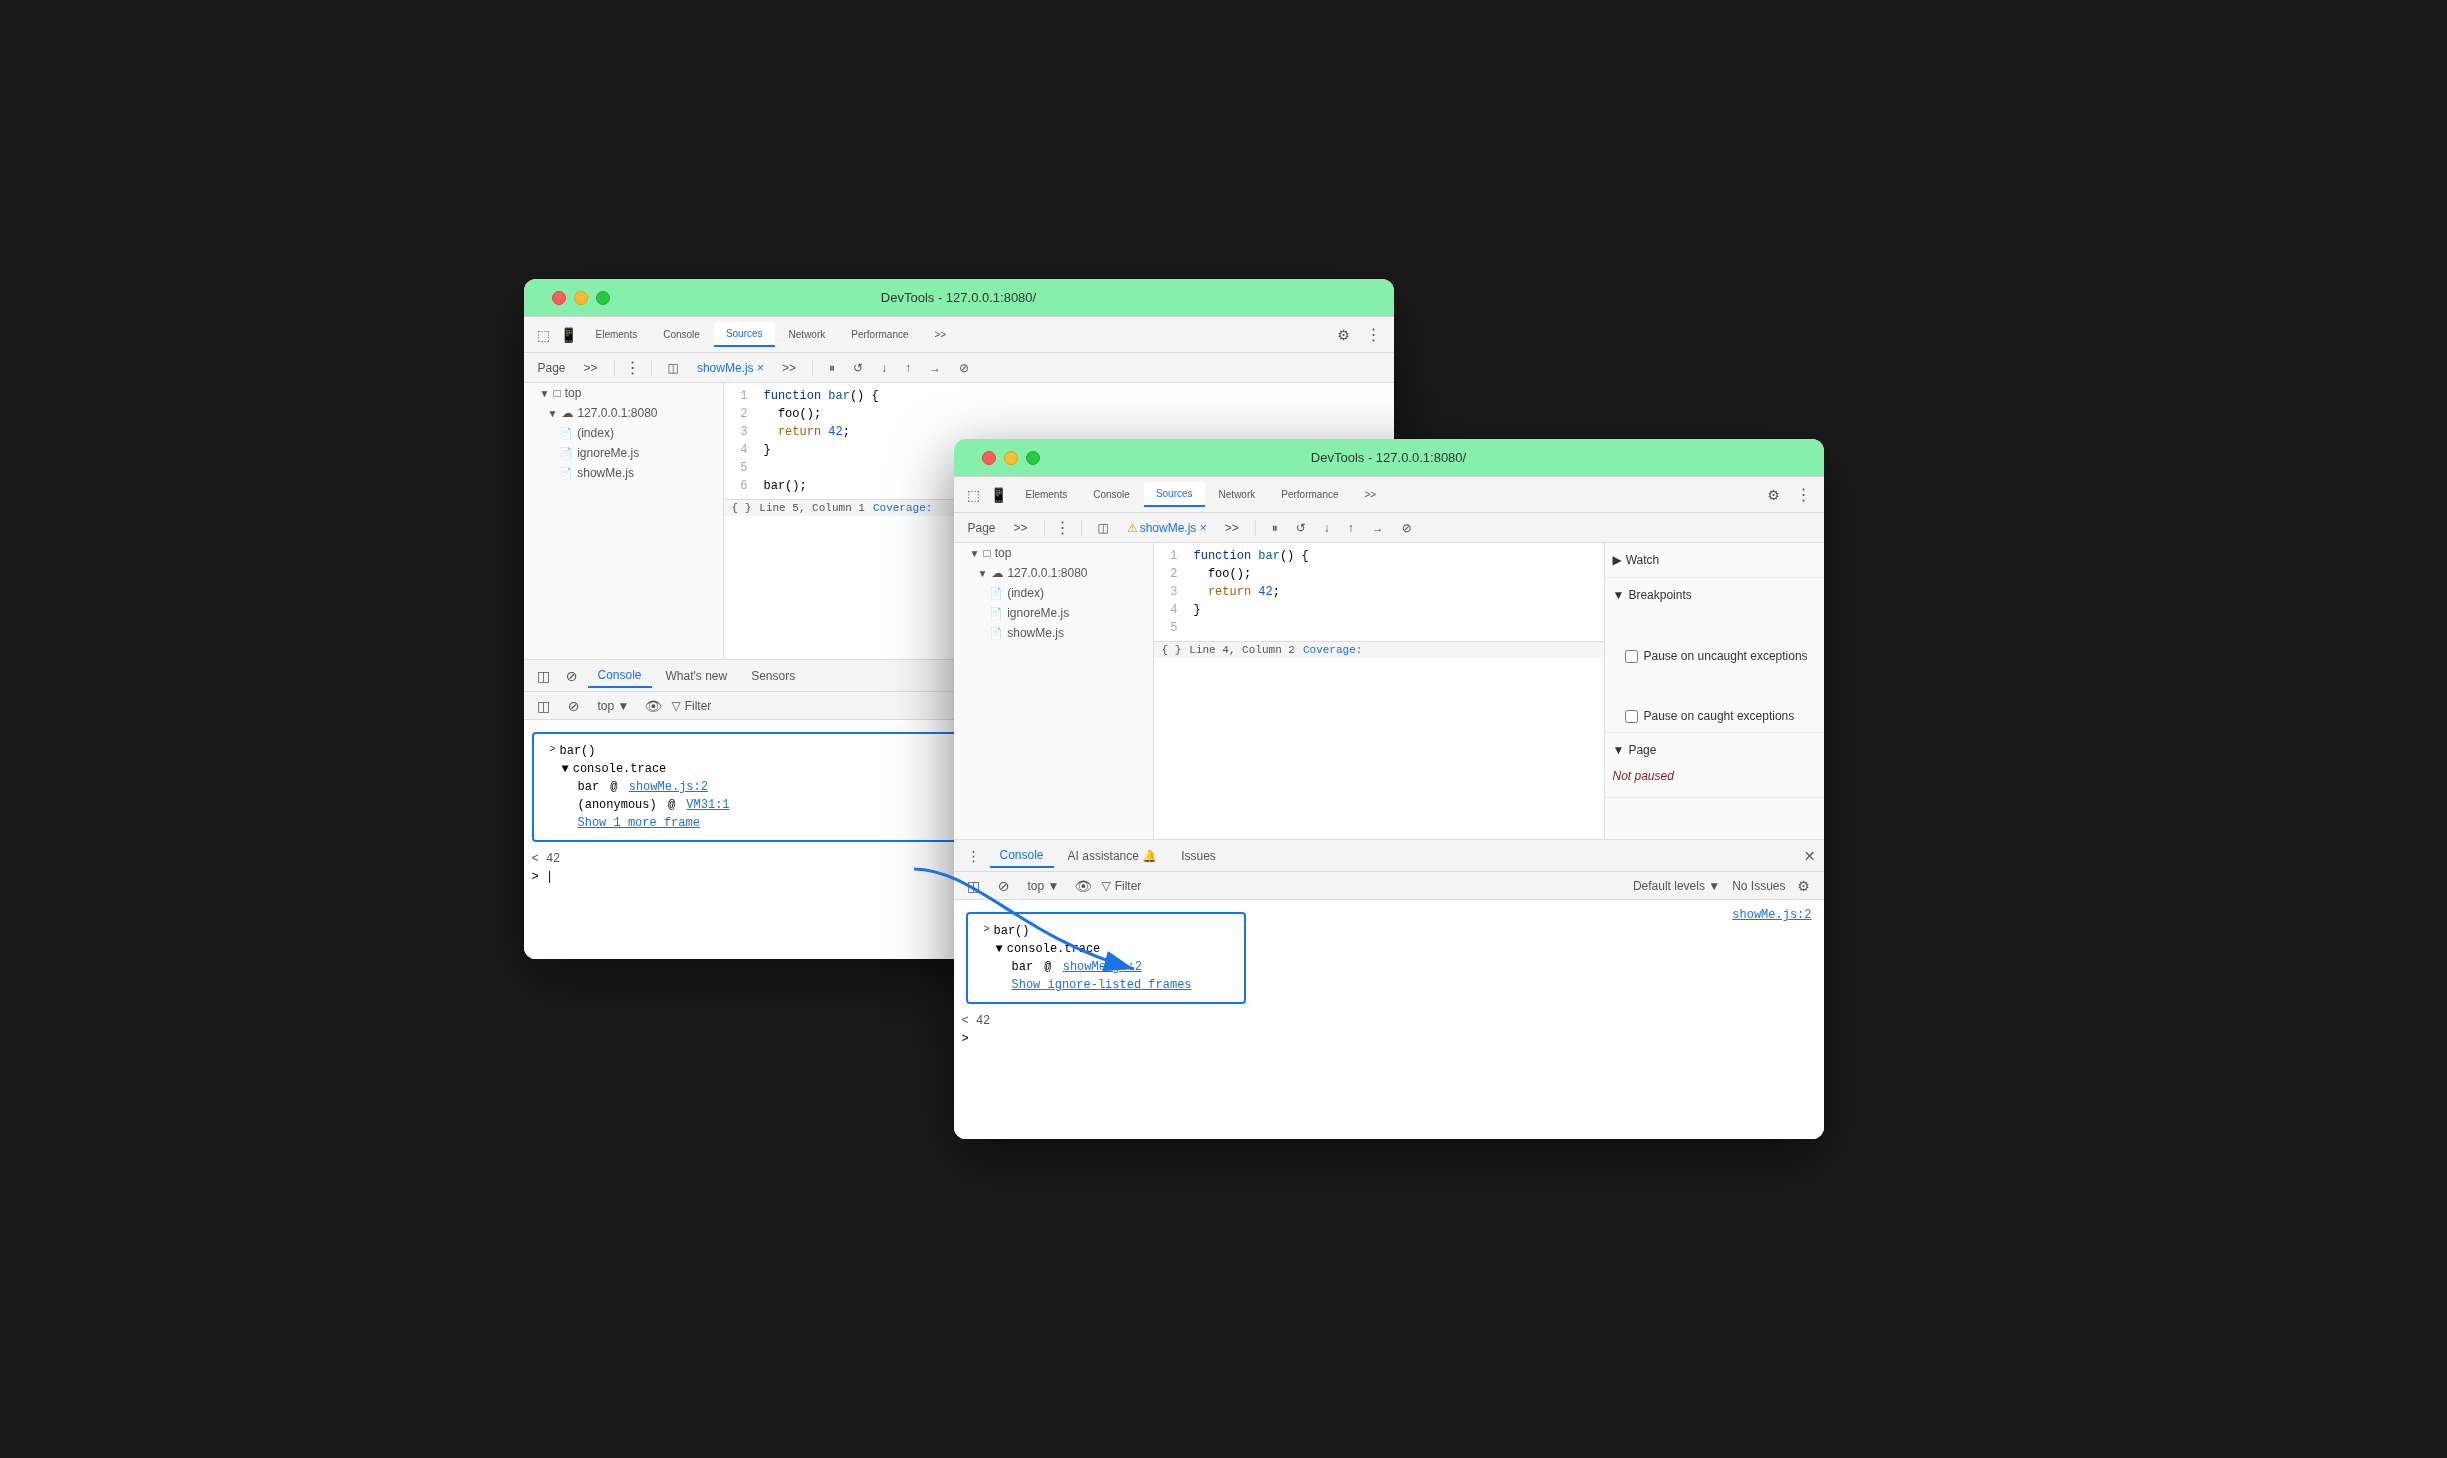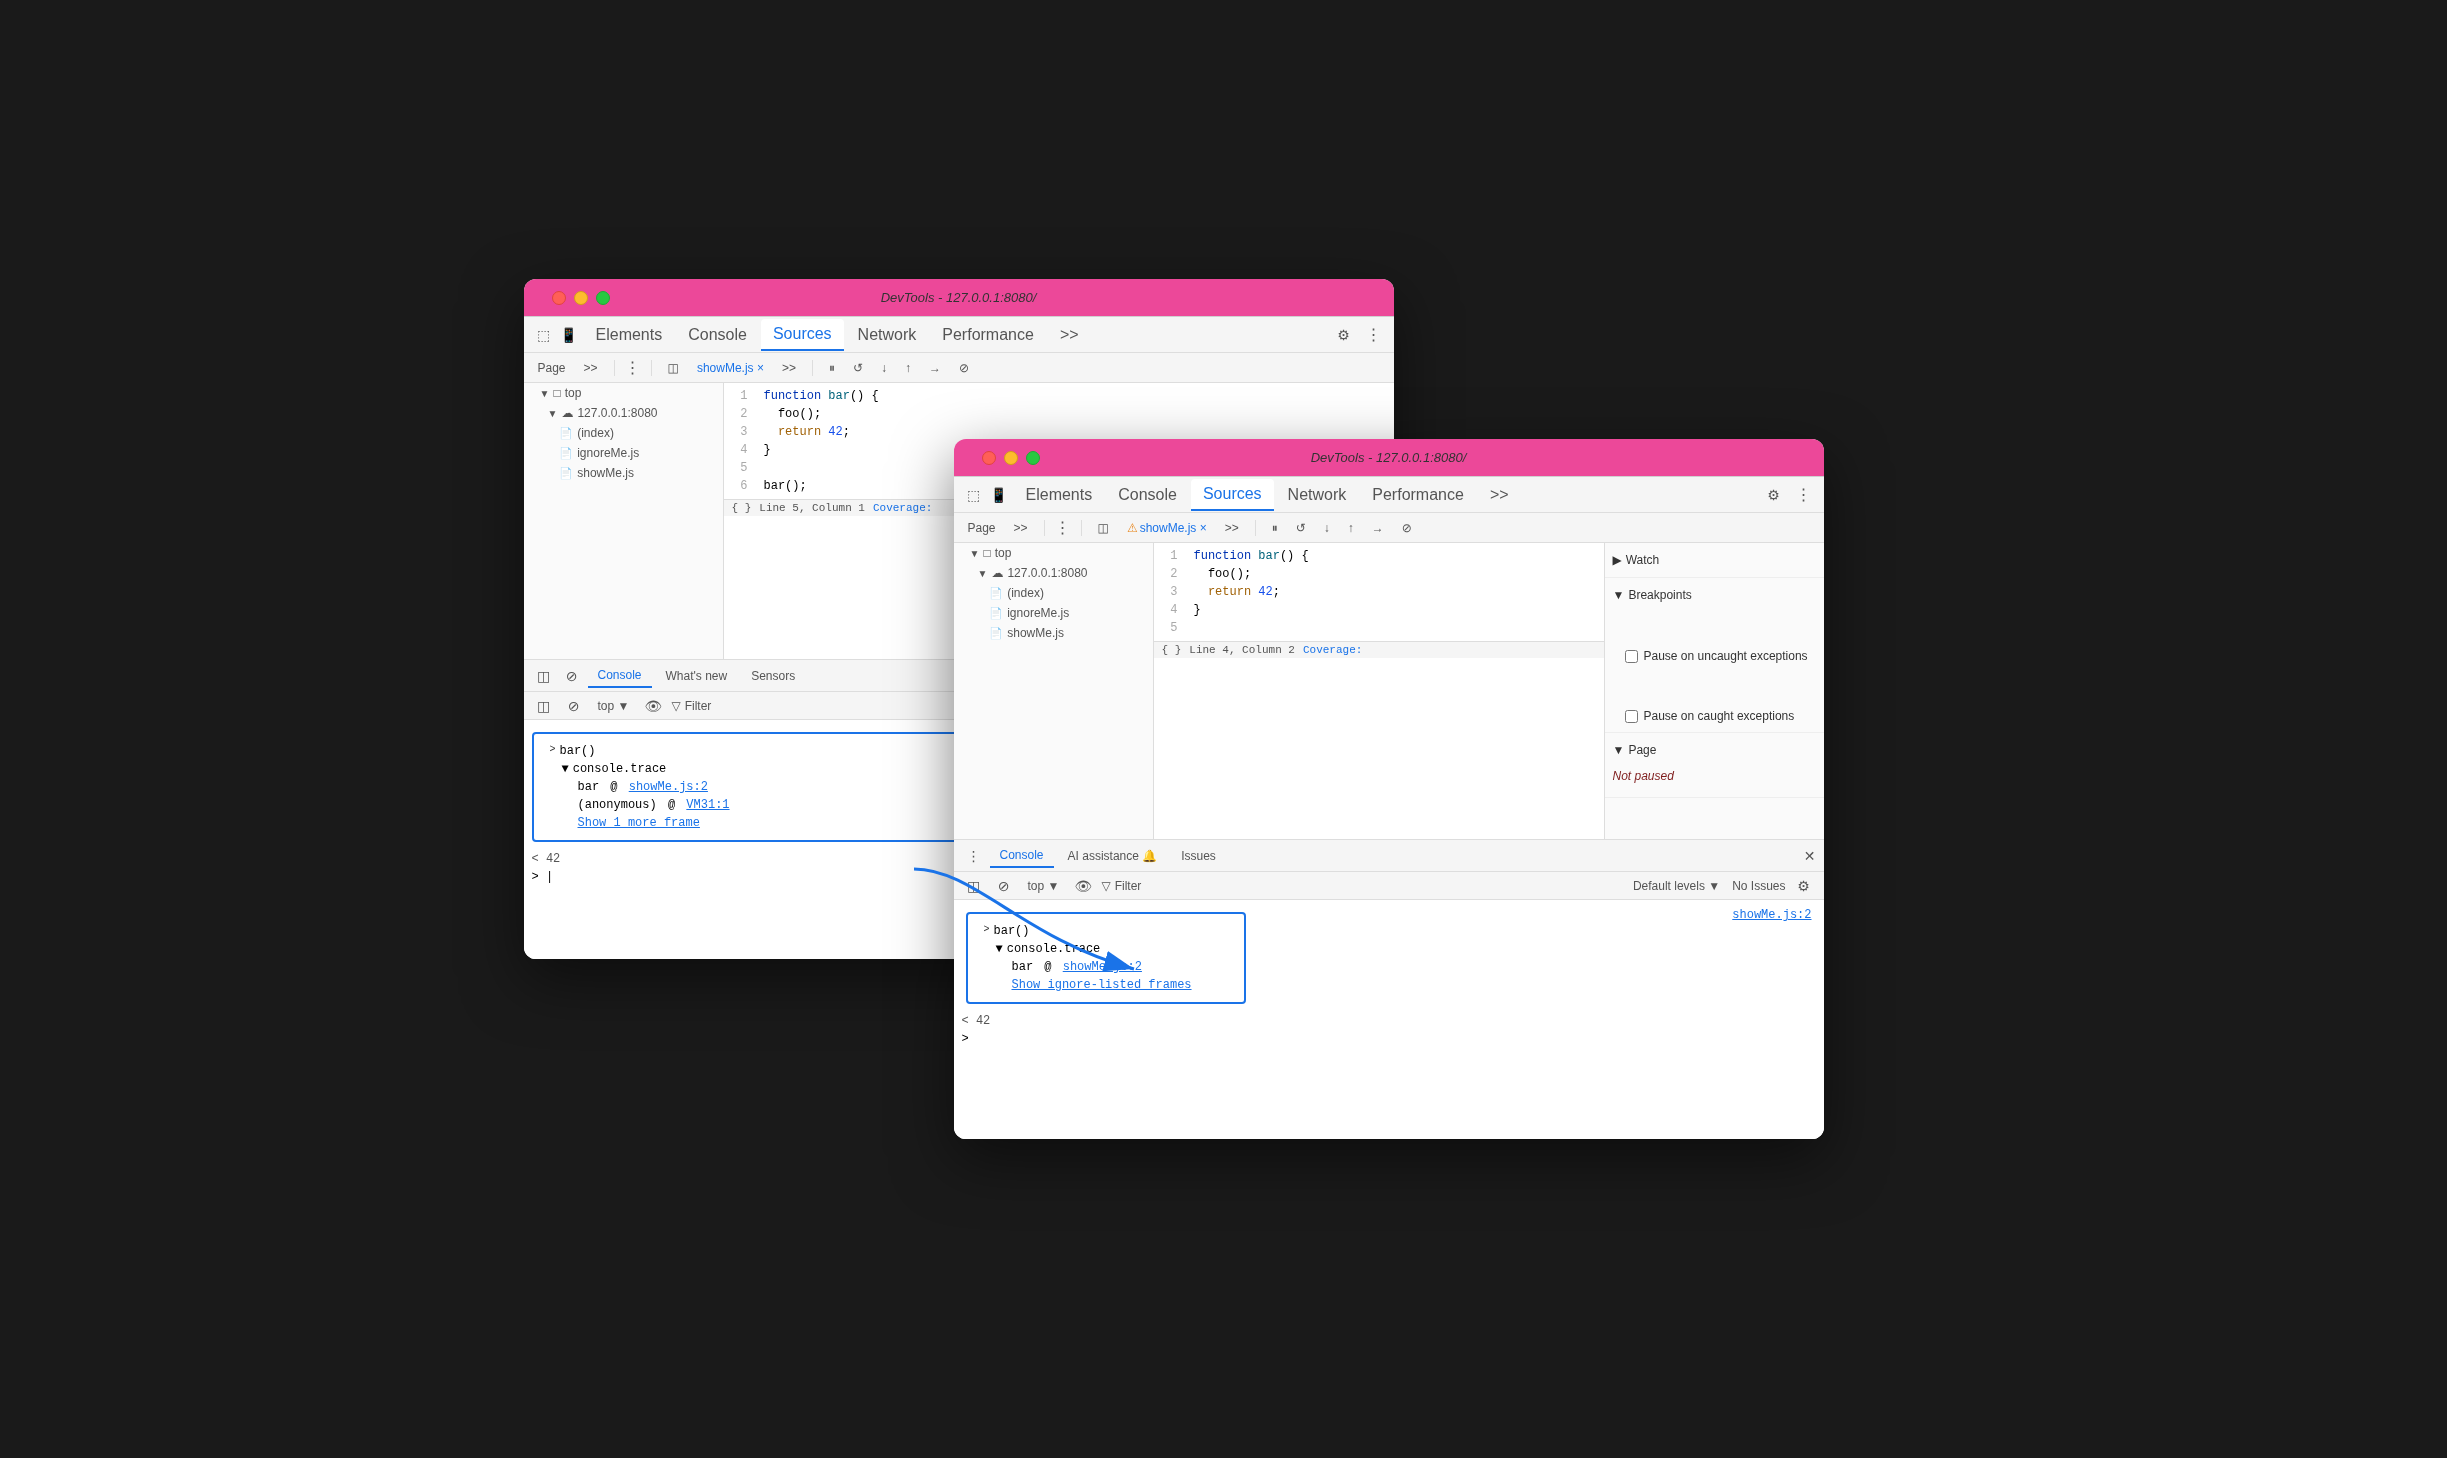--- a/index.html
+++ b/index.html
@@ -31,28 +31,27 @@
     }
 
     .window-front {
       width: 870px;
       height: 700px;
       top: 230px;
       left: 480px;
     }
 
     .title-bar {
-      background: #ec4899;
+      background: #86efac;
       height: 38px;
       display: flex;
       align-items: center;
       padding: 0 28px;
       border-bottom: 1px solid #d0d0d0;
       position: relative;
-      font-style: italic;
     }
 
     .traffic-lights {
       display: flex;
       gap: 8px;
       align-items: center;
     }
 
     .traffic-light {
       width: 14px;
@@ -86,21 +85,21 @@
       align-items: center;
       background: #f5f5f5;
       border-bottom: 1px solid #ddd;
       padding: 0 8px;
       height: 36px;
       gap: 2px;
     }
 
     .tab-item {
       padding: 6px 12px;
-      font-size: 16px;
+      font-size: 10px;
       color: #555;
       cursor: pointer;
       border-radius: 4px 4px 0 0;
       white-space: nowrap;
     }
 
     .tab-item.active {
       color: #1a73e8;
       border-bottom: 2px solid #1a73e8;
       background: white;

